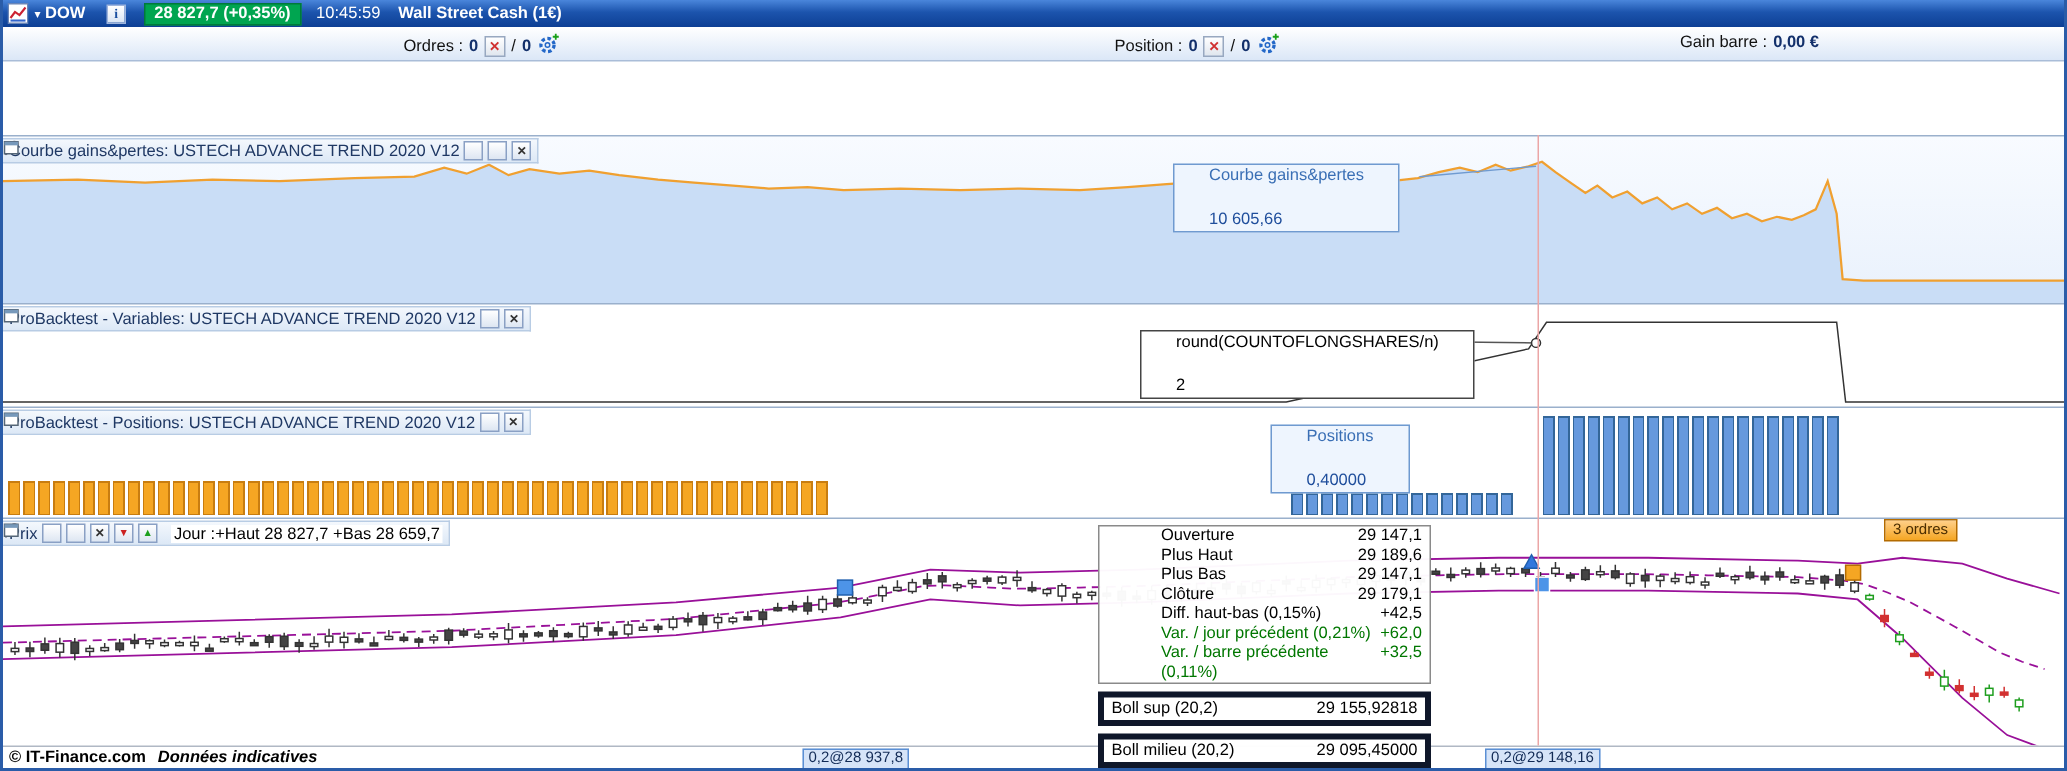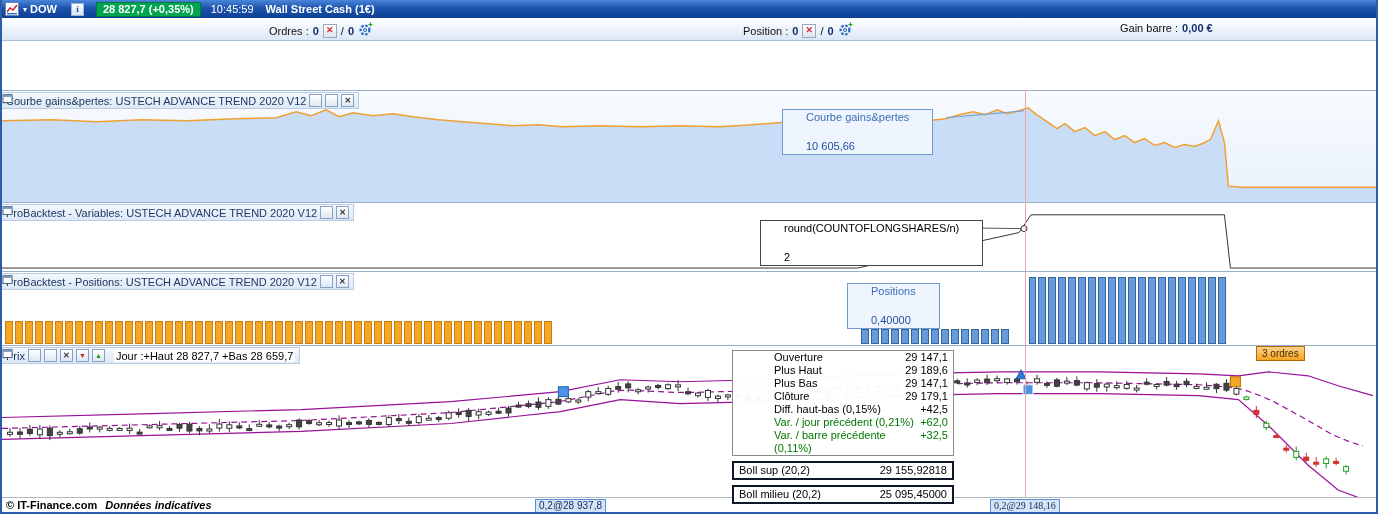--- a/index.html
+++ b/index.html
@@ -71,32 +71,32 @@
 
   .orders-badge{position:absolute;left:1210px;top:0;font-size:10px;line-height:13px;padding:0 5px;
     background:linear-gradient(#ffd08a,#f5a623);border:1px solid #b36b00;color:#4a2d00;z-index:3;margin-left:44px;}
 
   
   .price-tooltip{position:absolute;left:730px;top:4px;width:222px;z-index:4;}
   .tt-main{background:rgba(255,255,255,0.97);border:1px solid #8a8a8a;}
   .tt-row{display:flex;justify-content:space-between;padding:0 5px;line-height:13px;margin-left:36px;}
   .tt-row.green{color:#007700;}
   .tt-boll{display:flex;justify-content:space-between;padding:0 5px;line-height:15px;margin-top:5px;
-    background:rgba(255,255,255,0.97);border:2px solid #0f172a;}
+    background:rgba(255,255,255,0.97);border:4px solid #0f172a;}
 
   .crosshair{position:absolute;left:1023px;top:90px;width:1px;height:407px;background:#eba6a6;z-index:2;}
 
   
   .footer{position:absolute;left:0;top:497px;width:1374px;height:15px;background:#fff;
     border-top:1px solid #b0b8c4;display:flex;align-items:center;padding-left:4px;font-weight:bold;}
   .footer .note{font-style:italic;margin-left:8px;}
   .order-tag{position:absolute;top:499px;font-size:10px;line-height:12px;padding:0 3px;
     background:#d6e4f8;border:1px solid #5b8fd4;color:#112a55;z-index:5;white-space:nowrap;}
   #order-tag-left{left:533px;}
-  #order-tag-right{left:988px;font-family:Liberation Serif, serif;}
+  #order-tag-right{left:988px;}
 </style>
 </head>
 <body>
 
 <div id="app">
 
   <div class="titlebar">
     <span class="app-icon">
       <svg width="14" height="14" viewBox="0 0 14 14">
           <rect x="0.5" y="0.5" width="13" height="13" fill="#fff" stroke="#6a86b8"></rect>
@@ -654,21 +654,21 @@
             <span>Var. / barre précédente (0,11%)</span>
             <span>+32,5</span>
           </div>
       </div>
       <div class="tt-boll">
           <span>Boll sup (20,2)</span>
           <span>29 155,92818</span>
         </div>
       <div class="tt-boll">
           <span>Boll milieu (20,2)</span>
-          <span>25 095,45000</span>
+          <span>29 095,45000</span>
         </div>
     </div>
   </div>
 
   <div class="crosshair"></div>
 
   <div class="footer">
     <span>© IT-Finance.com</span>
     <span class="note">Données indicatives</span>
   </div>

